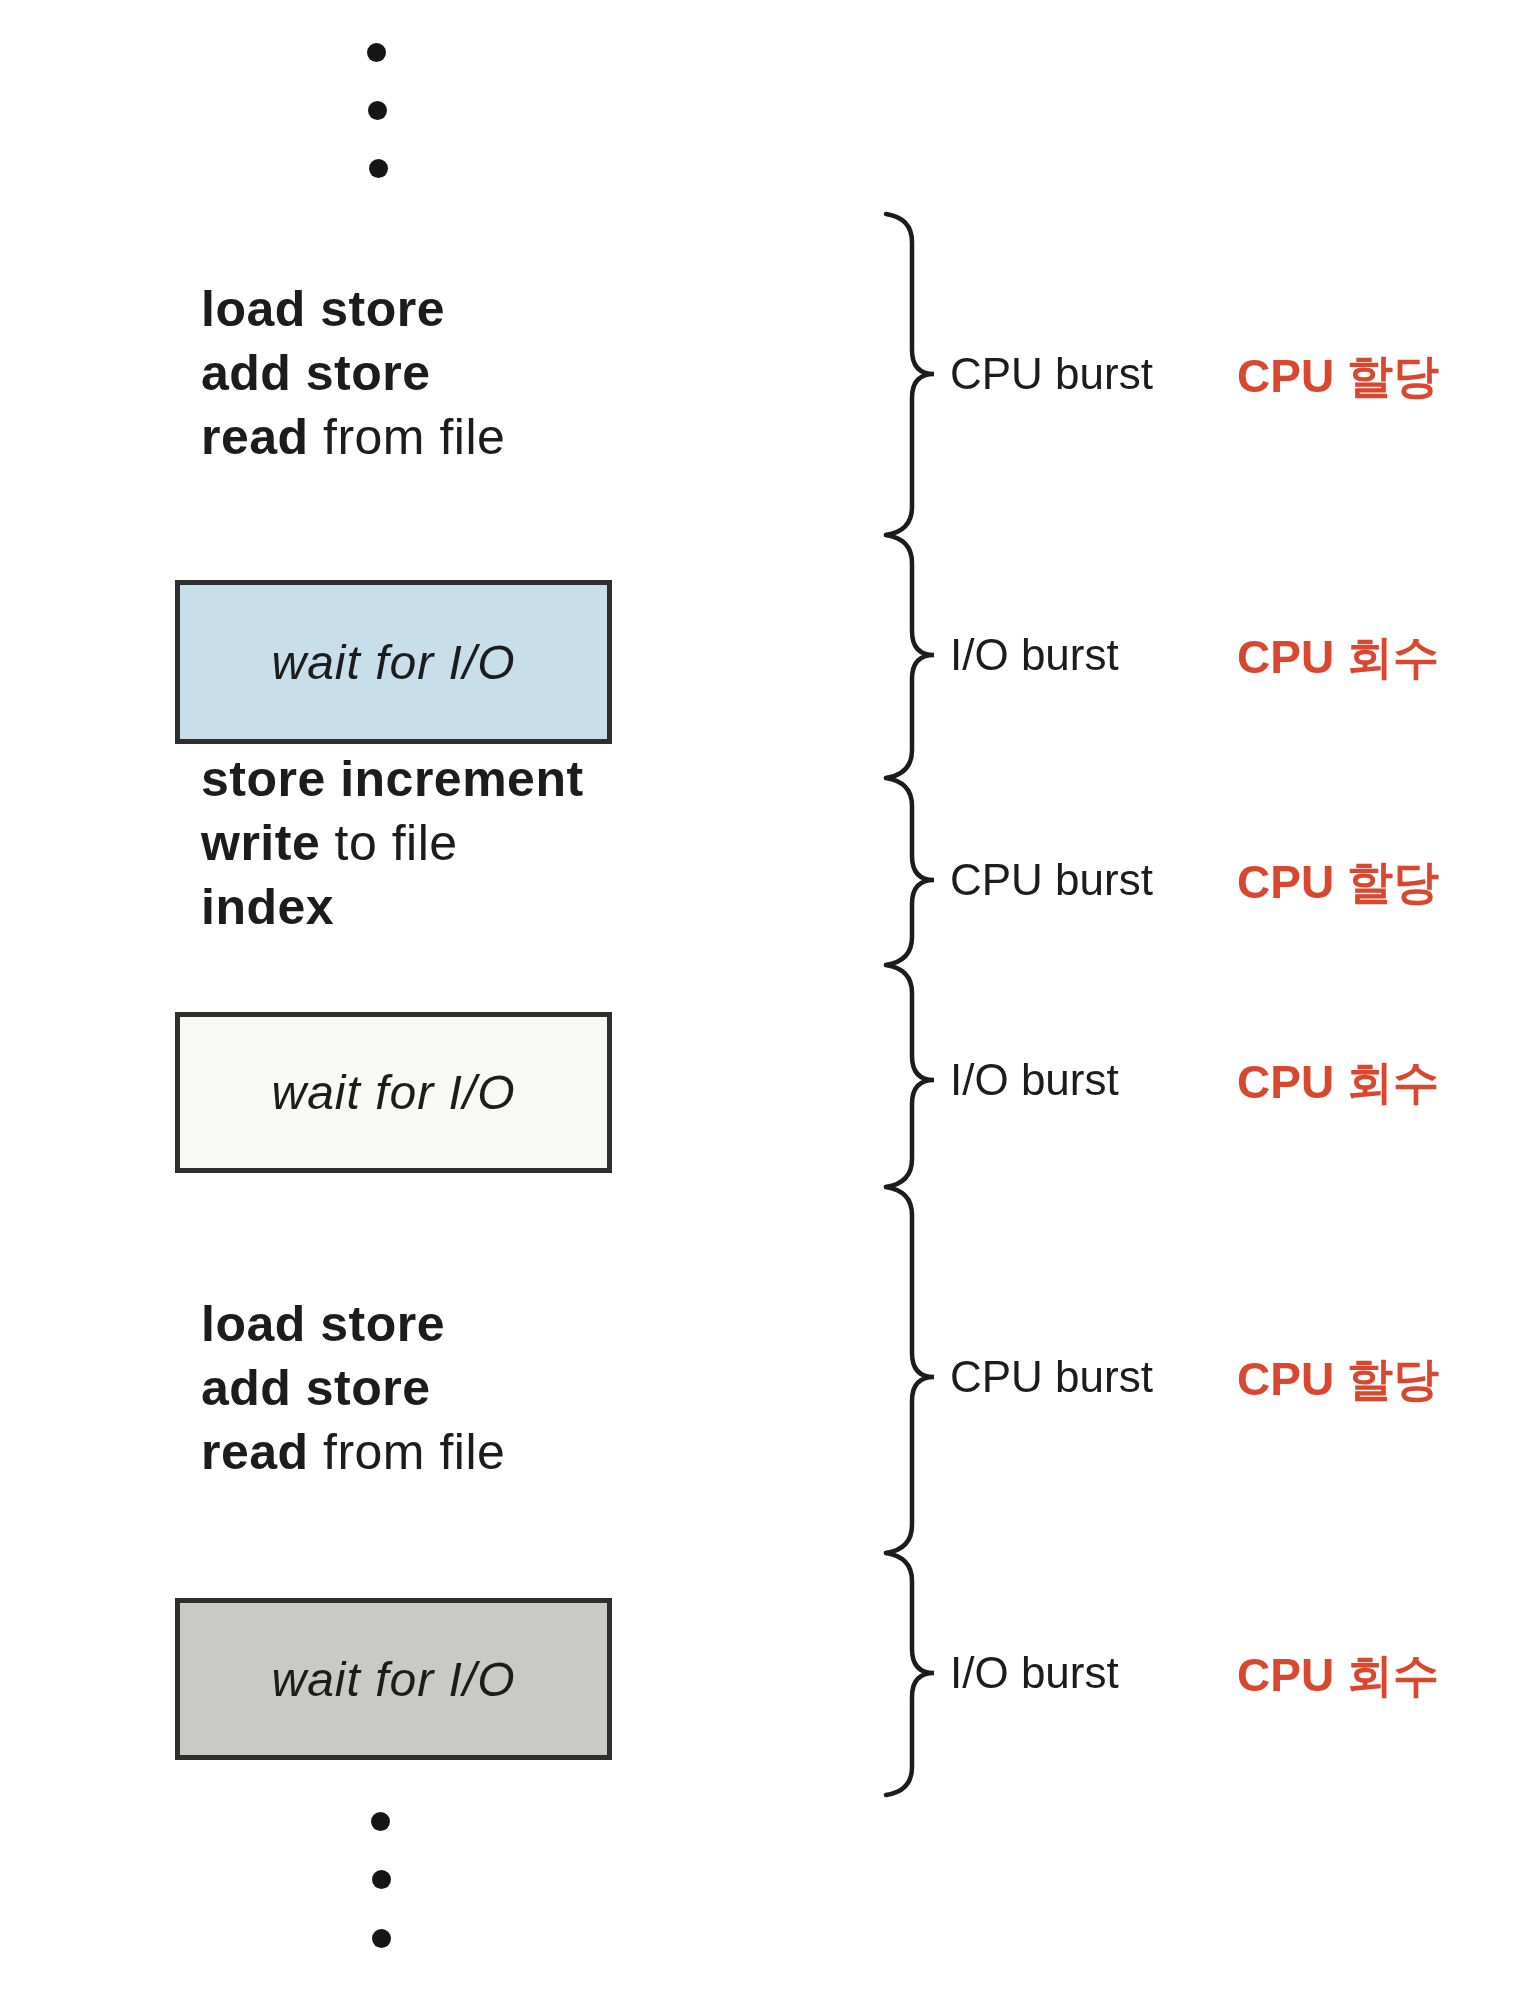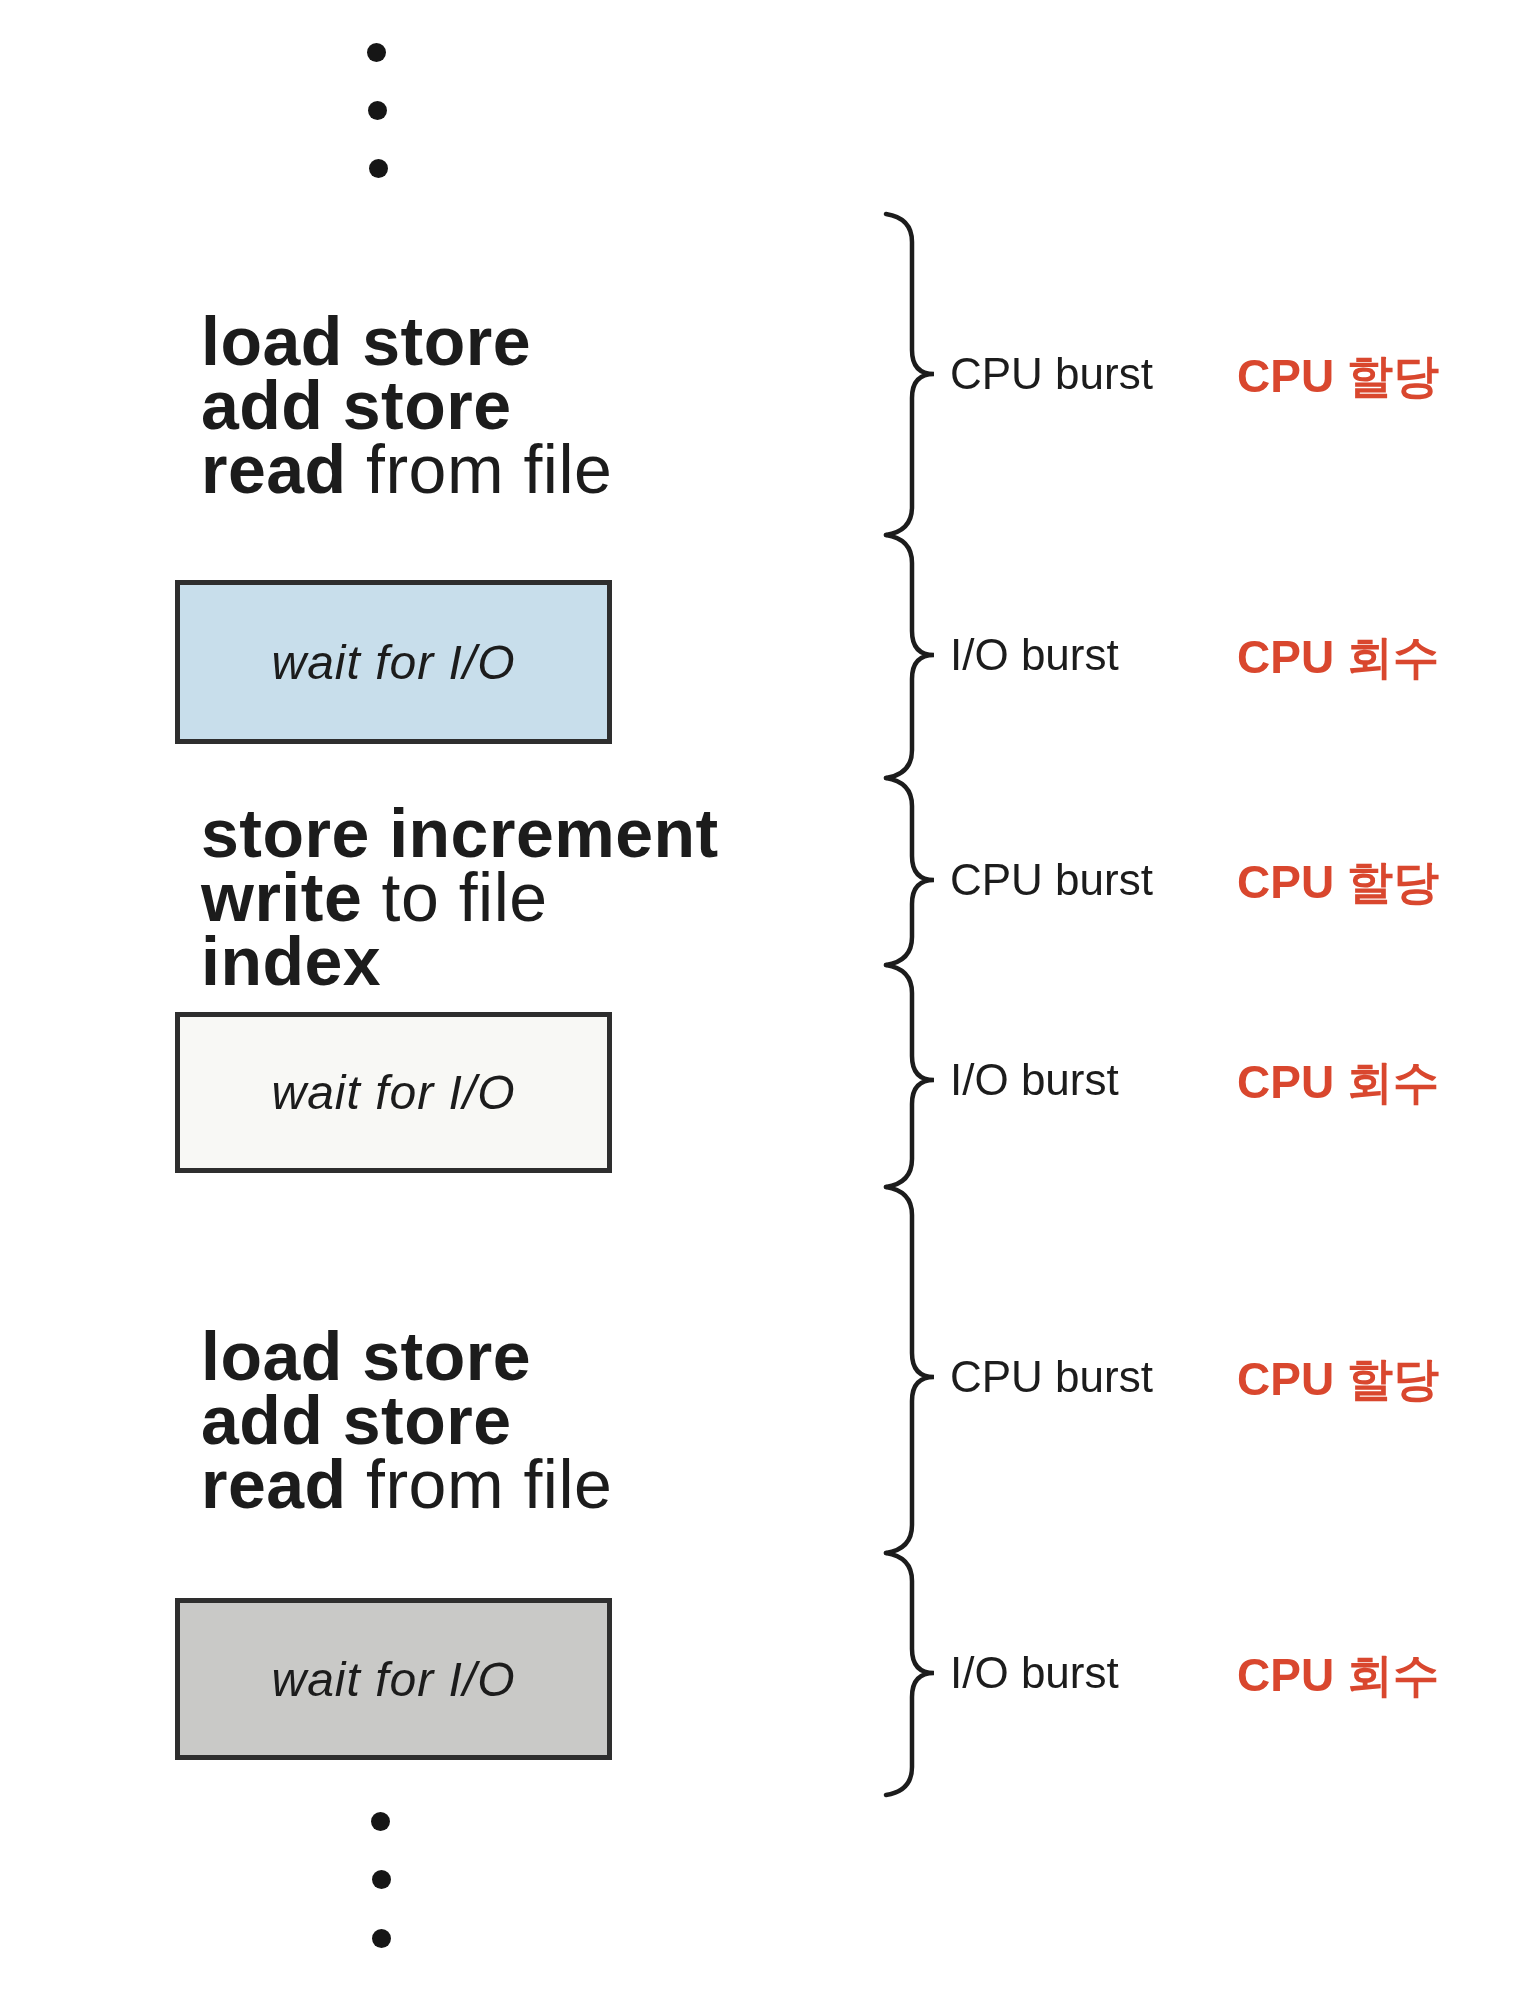--- a/index.html
+++ b/index.html
@@ -3,21 +3,21 @@
 <meta charset="utf-8">
 <style>
   html,body{margin:0;padding:0;background:#ffffff;}
   .canvas{
     position:relative;width:1530px;height:1990px;background:#ffffff;overflow:hidden;
     font-family:"Liberation Sans",sans-serif;color:#1c1c1c;
   }
   
   .dot{position:absolute;width:19px;height:19px;border-radius:50%;background:#161616;}
   
-  .code-block{position:absolute;left:201px;font-size:68px;line-height:64px;font-weight:bold;letter-spacing:0.5px;margin-top:32px;}
+  .code-block{position:absolute;left:201px;font-size:50px;line-height:64px;font-weight:bold;letter-spacing:0.5px;}
   .code-line .rest{font-weight:normal;}
   
   .wait-box{
     position:absolute;left:175px;width:437px;height:164px;
     border:5px solid #2e2e2e;box-sizing:border-box;
     display:flex;align-items:center;justify-content:center;
   }
   .wait-label{font-style:italic;font-size:48px;letter-spacing:1px;}
   
   .braces{position:absolute;left:0;top:0;pointer-events:none;}
@@ -41,21 +41,21 @@
   <div class="code-block" style="top:277px;">
     <div class="code-line"><span>load store</span><span class="rest"></span></div>
     <div class="code-line"><span>add store</span><span class="rest"></span></div>
     <div class="code-line"><span>read</span><span class="rest"> from file</span></div>
   </div>
 
   <div class="wait-box" style="top: 580px; background-color: rgb(200, 222, 235);">
     <span class="wait-label">wait for I/O</span>
   </div>
 
-  <div class="code-block" style="top:769px;">
+  <div class="code-block" style="top:747px;">
     <div class="code-line"><span>store increment</span><span class="rest"></span></div>
     <div class="code-line"><span>write</span><span class="rest"> to file</span></div>
     <div class="code-line"><span>index</span><span class="rest"></span></div>
   </div>
 
   <div class="wait-box" style="top: 1012px; height: 161px; background-color: rgb(248, 248, 245);">
     <span class="wait-label">wait for I/O</span>
   </div>
 
   <div class="code-block" style="top:1292px;">

